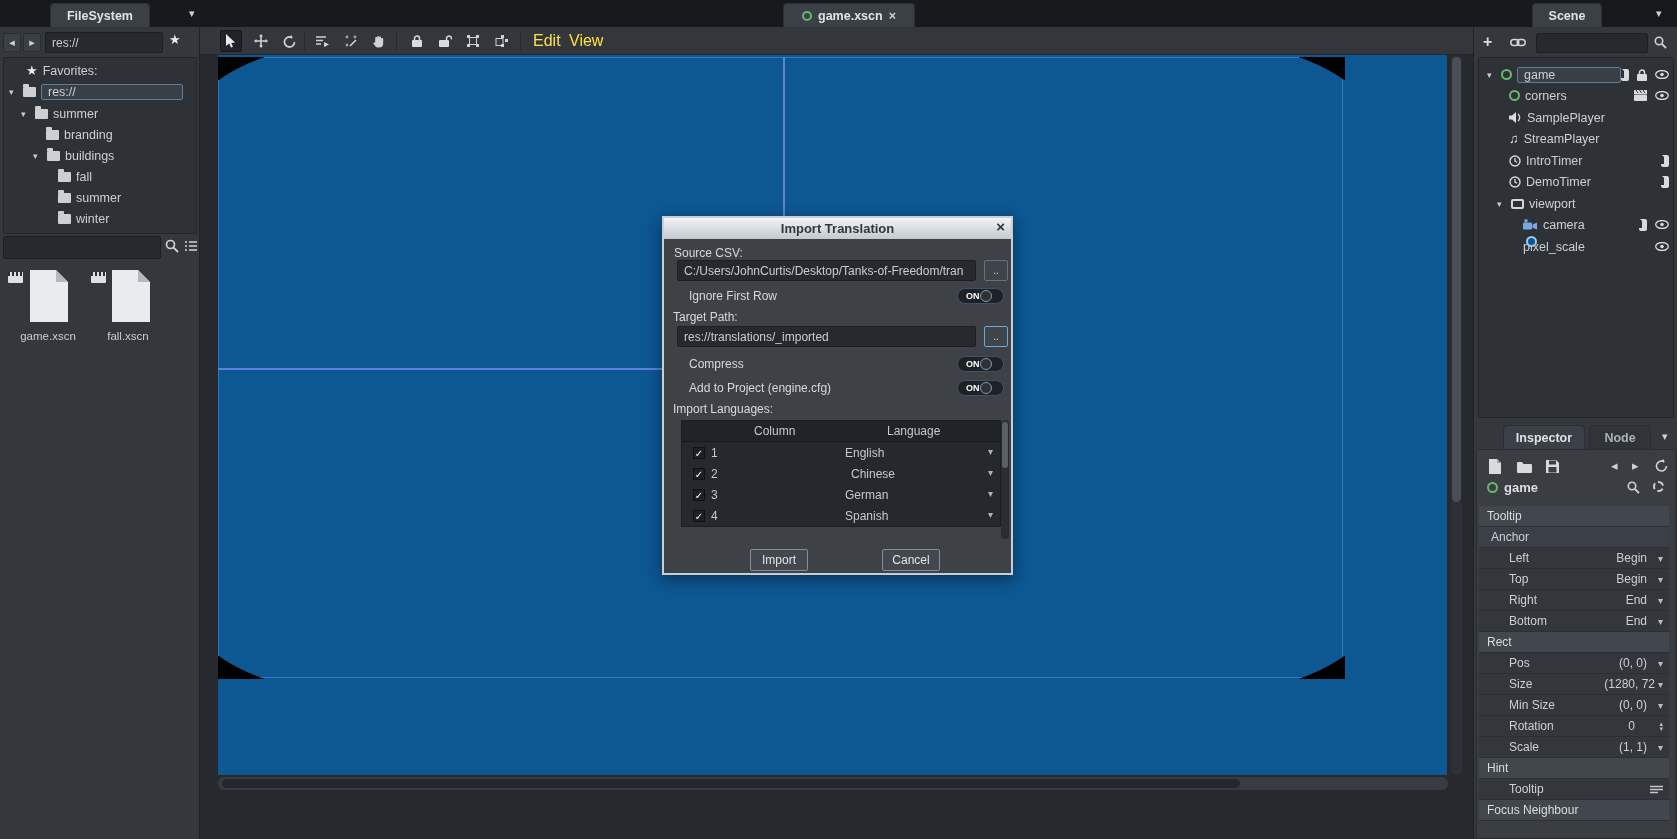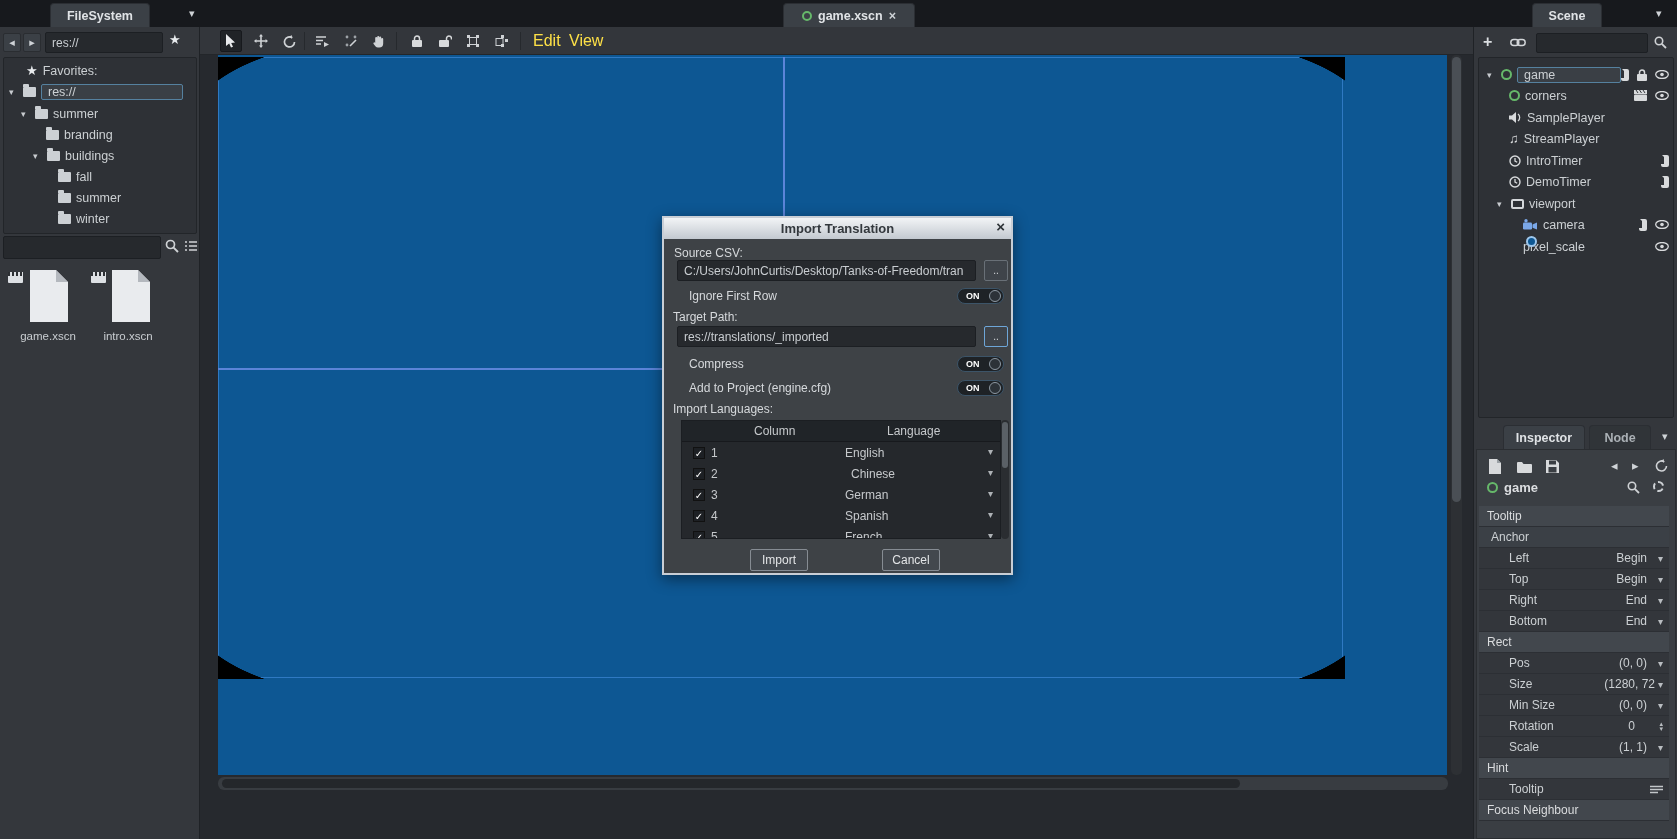--- a/index.html
+++ b/index.html
@@ -97,24 +97,24 @@
             background:linear-gradient(#f2f4f6,#c3c9d0); color:#33383d; font-size:13px; font-weight:bold;
             display:flex; align-items:center; justify-content:center; }
   .dclose { position:absolute; right:6px; top:0px; color:#2e3338; font-size:15px; font-weight:bold; cursor:default; }
   .dlabel { position:absolute; color:#d6d9dc; font-size:12px; white-space:nowrap; }
   .dfield { position:absolute; background:#26292d; border:1px solid #1c1f23; border-radius:2px;
             color:#c9cdd1; font-size:12px; display:flex; align-items:center; padding:0 6px; overflow:hidden; white-space:nowrap; }
   .dbtn { position:absolute; width:24px; height:21px; background:#3f444a; border:1px solid #697077; border-radius:2px;
           color:#d2d5d8; font-size:10px; display:flex; align-items:center; justify-content:center; }
   .dbtn.focus { border:1px solid #6ea6d8; }
   .toggle { position:absolute; width:47px; height:16px; background:#1e2226; border:1px solid #3c5468; border-radius:9px;
-            display:flex; align-items:center; justify-content:space-between; padding:0 2px 0 8px; }
+            display:flex; align-items:center; justify-content:flex-start; padding:0 2px 0 8px; }
   .toggle .on { color:#ffffff; font-size:9px; font-weight:bold; }
   .toggle .knob { width:12px; height:12px; border-radius:50%; background:#2c3238; border:1.5px solid #8d98a2; }
-  .dtable { position:absolute; left:17px; top:202px; width:320px; height:119px; background:#25282c;
+  .dtable { position:absolute; left:17px; top:202px; width:320px; height:107px; background:#25282c;
             border:1px solid #1b1e22; overflow:hidden;padding-left:32px; }
   .thead { position:absolute; left:0; top:0; right:0; height:21px; background:#202428; border-bottom:1px solid #17191d;
            color:#c6c9cc; font-size:12px; }
   .trow-d { position:absolute; left:0; right:0; height:21px; color:#c6c9cc; font-size:12px; }
   .chk { position:absolute; left:11px; top:4px; width:12px; height:12px; background:#1d2024; border:1px solid #111;
          color:#fff; font-size:10px; display:flex; align-items:center; justify-content:center; }
   .dscroll { position:absolute; left:337px; top:202px; width:8px; height:119px; background:#2a2d31; border-radius:4px; }
   .dscroll .handle { position:absolute; left:1px; top:2px; width:6px; height:46px; background:#5a6066; border-radius:3px; }
   .dbutton { position:absolute; height:22px; background:#43484e; border:1px solid #868c93; border-radius:2px;
              color:#e2e4e6; font-size:12px; display:flex; align-items:center; justify-content:center; }
@@ -210,21 +210,21 @@
     </span>
 
     <div>
       <span class="clap" style="left:8px; top:245px;"></span>
       <div class="page-lg" style="left:30px; top:243px;"></div>
       <div class="fname" style="left:10px; top:303px;">game.xscn</div>
     </div>
     <div>
       <span class="clap" style="left:91px; top:245px;"></span>
       <div class="page-lg" style="left:112px; top:243px;"></div>
-      <div class="fname" style="left:90px; top:303px;">intro.xscn</div>
+      <div class="fname" style="left:90px; top:303px;">fall.xscn</div>
     </div>
   </div>
 
   <div class="ctoolbar">
     <div class="tool active" style="left:20px;">
       <svg width="12" height="14">
           <path d="M1 0 L1 12 L4.2 9.6 L6 13.6 L8 12.7 L6.2 8.9 L10 8.6 Z" fill="#e8eaec"></path>
         </svg>
     </div>
     <div class="tool" style="left:50px;">

